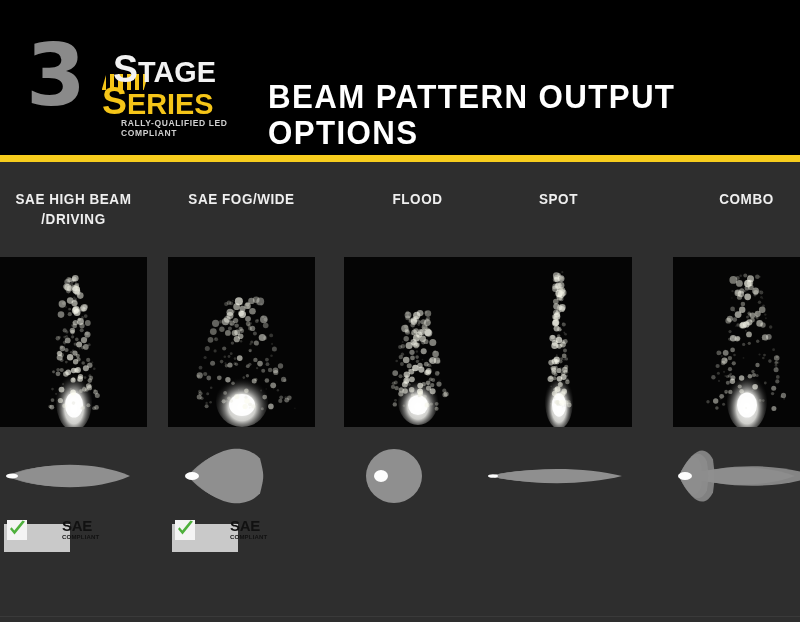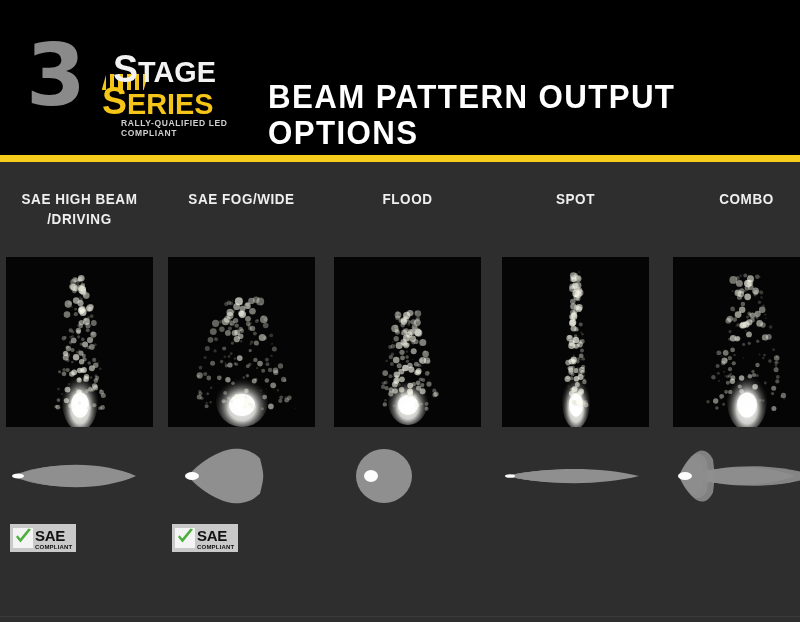--- a/index.html
+++ b/index.html
@@ -81,22 +81,22 @@
   .photo svg{display:block;width:147px;height:170px;}
   .beam{
     position:absolute;top:283px;left:0;width:147px;height:62px;
   }
   .beam svg{display:block;width:147px;height:62px;}
   
   .badge{
     position:absolute;top:362px;left:4px;
     width:66px;height:28px;
     background:#c9c9c9;
-    display:flex;align-items:flex-start;
-    padding:4px 3px;box-sizing:border-box;
+    display:flex;align-items:flex-end;
+    padding:12px 3px;box-sizing:border-box;gap:33px;
   }
   .badge .chk{
     width:20px;height:20px;background:#f4f4f4;
     position:relative;flex:0 0 auto;
   }
   .badge .chk svg{position:absolute;left:1px;top:0px;}
   .badge .txt{margin-left:2px;line-height:1;}
   .badge .sae{
     font-family:"Liberation Sans", sans-serif;
     font-weight:bold;font-size:15px;color:#111;letter-spacing:-.3px;
@@ -123,21 +123,21 @@
     <div id="logo-stage"><span class="cap">S</span>TAGE</div>
     <div id="logo-series"><span class="cap">S</span>ERIES</div>
     <div id="logo-tagline">RALLY-QUALIFIED LED COMPLIANT</div>
   </div>
 
   <div id="title">BEAM PATTERN OUTPUT OPTIONS</div>
 </div>
 <div id="yellow-bar"></div>
 <div id="bottom-line"></div>
 
-<div class="col" id="col0" style="left:6px">
+<div class="col" id="col0" style="left:0">
     <div class="col-label">SAE HIGH BEAM
 /DRIVING</div>
     <div class="photo">
       <svg viewBox="0 0 147 170" preserveAspectRatio="none">
         <defs>
           <radialGradient id="col0" cx="50%" cy="55%" r="60%">
             <stop offset="0%" stop-color="#b9b9b2" stop-opacity="0.30"></stop>
             <stop offset="55%" stop-color="#6a6a66" stop-opacity="0.12"></stop>
             <stop offset="100%" stop-color="#000" stop-opacity="0"></stop>
           </radialGradient>
@@ -514,21 +514,21 @@
         <svg width="19" height="19" viewBox="0 0 19 19">
           <path d="M2 9 L6.5 14.5 L17 1.5 L14.5 0.5 L6.3 10.5 L3.6 7.2 Z" fill="#4eb03c"></path>
         </svg>
       </span>
       <span class="txt">
         <span class="sae">SAE</span>
         <span class="comp">COMPLIANT</span>
       </span>
     </div>
   </div>
-<div class="col" id="col2" style="left:334px">
+<div class="col" id="col2" style="left:344px">
     <div class="col-label">FLOOD</div>
     <div class="photo">
       <svg viewBox="0 0 147 170" preserveAspectRatio="none">
         <defs>
           <radialGradient id="col2" cx="50%" cy="55%" r="60%">
             <stop offset="0%" stop-color="#b9b9b2" stop-opacity="0.30"></stop>
             <stop offset="55%" stop-color="#6a6a66" stop-opacity="0.12"></stop>
             <stop offset="100%" stop-color="#000" stop-opacity="0"></stop>
           </radialGradient>
           <radialGradient id="hot2" cx="50%" cy="62%" r="58%">
@@ -698,21 +698,21 @@
         <ellipse cx="55" cy="31" rx="8" ry="7" fill="#5a5a5a" opacity="1"></ellipse>
         <ellipse cx="54" cy="31" rx="12" ry="11" fill="#626262" opacity="1"></ellipse>
         <ellipse cx="53" cy="31" rx="16" ry="15" fill="#6b6b6b" opacity="1"></ellipse>
         <ellipse cx="52" cy="31" rx="20" ry="19" fill="#757575" opacity="1"></ellipse>
         <ellipse cx="51" cy="31" rx="24" ry="23" fill="#818181" opacity="1"></ellipse>
         <ellipse cx="50" cy="31" rx="28" ry="27" fill="#8f8f8f" opacity="1"></ellipse>
         <ellipse cx="37" cy="31" rx="7" ry="6" fill="#ffffff" opacity="0.98"></ellipse>
       </svg>
     </div>
   </div>
-<div class="col" id="col3" style="left:502px">
+<div class="col" id="col3" style="left:485px">
     <div class="col-label">SPOT</div>
     <div class="photo">
       <svg viewBox="0 0 147 170" preserveAspectRatio="none">
         <defs>
           <radialGradient id="col3" cx="50%" cy="55%" r="60%">
             <stop offset="0%" stop-color="#b9b9b2" stop-opacity="0.30"></stop>
             <stop offset="55%" stop-color="#6a6a66" stop-opacity="0.12"></stop>
             <stop offset="100%" stop-color="#000" stop-opacity="0"></stop>
           </radialGradient>
           <radialGradient id="hot3" cx="50%" cy="62%" r="58%">

